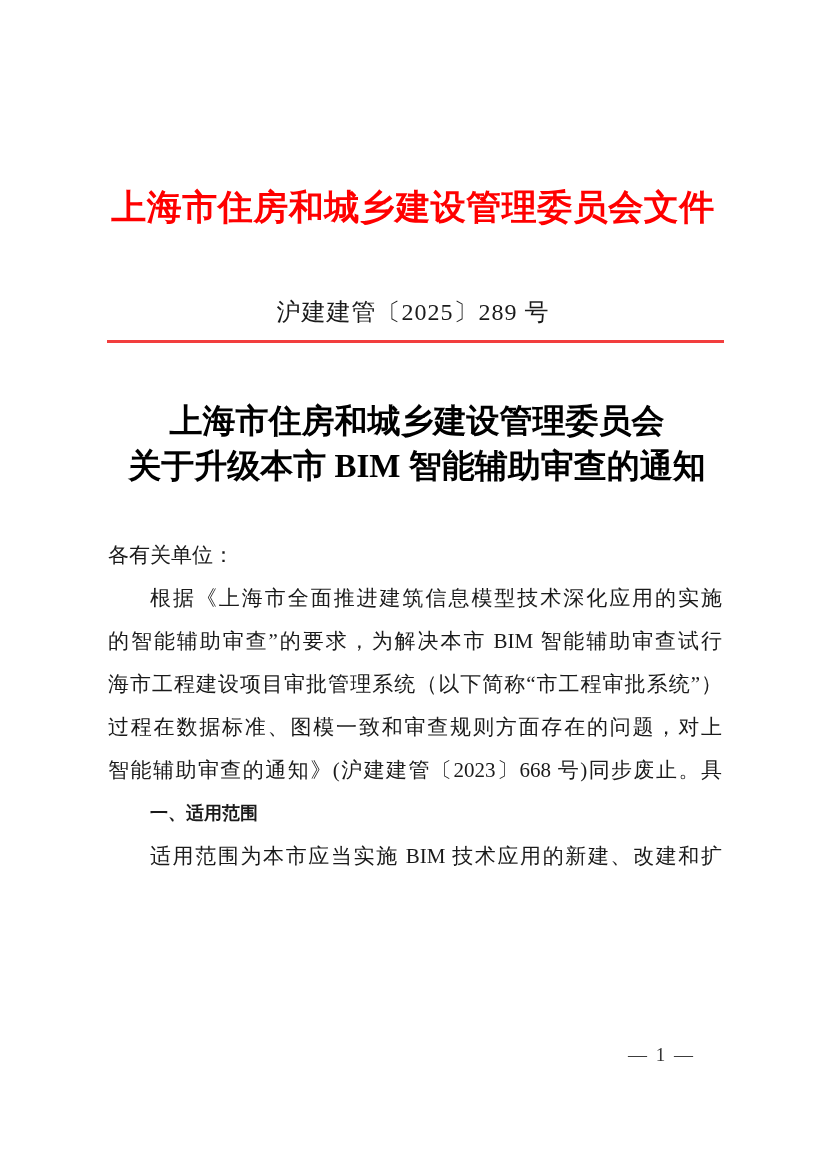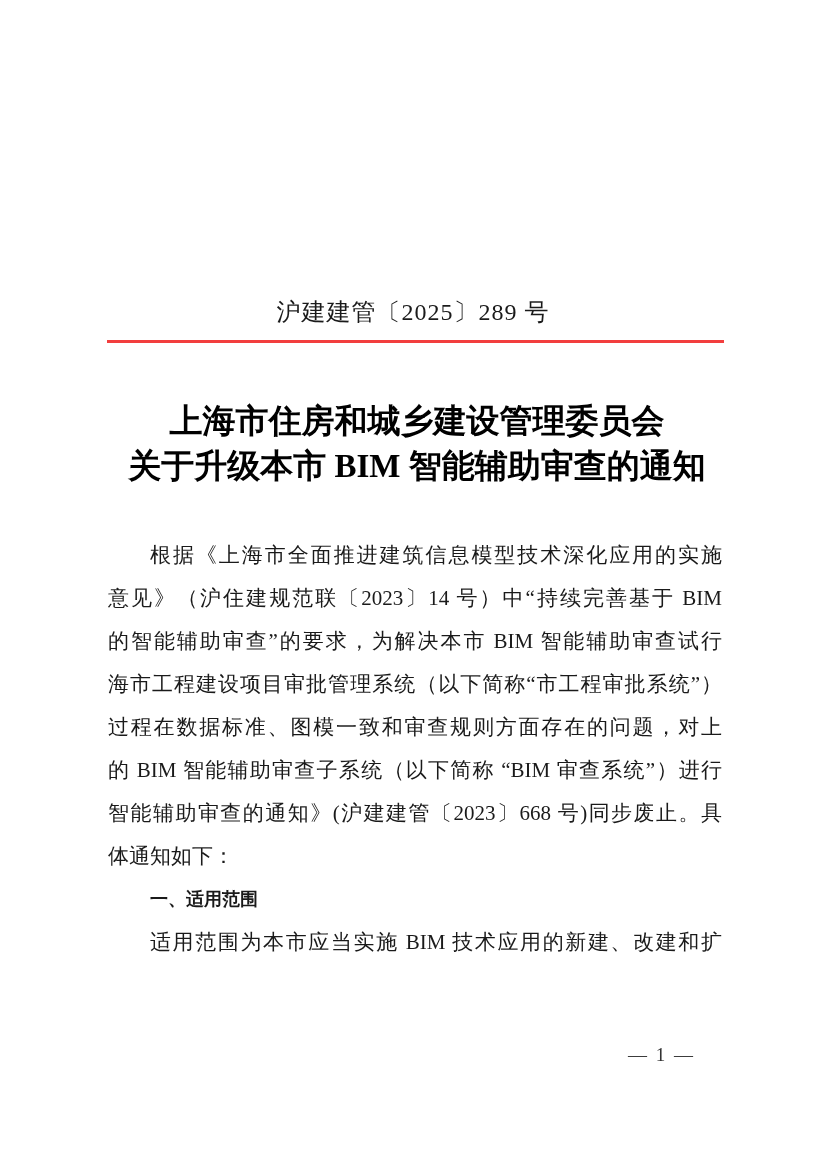--- a/index.html
+++ b/index.html
@@ -58,38 +58,37 @@
     font-size:19px;
     color:#333333;
     letter-spacing:2px;
   }
 </style>
 </head>
 <body>
 
 <div class="page">
 
+  <div class="banner">上海市住房和城乡建设管理委员会文件</div>
 
   <div class="docnum">沪建建管〔2025〕289 号</div>
 
   <div class="rule"></div>
 
   <div class="title">
     <div>上海市住房和城乡建设管理委员会</div>
     <div>关于升级本市 BIM 智能辅助审查的通知</div>
   </div>
 
   <div class="doc-body">
+    <div class="line">各有关单位：</div>
     <div class="line j ind">根据《上海市全面推进建筑信息模型技术深化应用的实施</div>
-    <div class="line j">意见》（沪住建规范联〔2023〕14 号）中“持续完善基于 BIM</div>
     <div class="line j">的智能辅助审查”的要求，为解决本市 BIM 智能辅助审查试行</div>
     <div class="line j">海市工程建设项目审批管理系统（以下简称“市工程审批系统”）</div>
     <div class="line j">过程在数据标准、图模一致和审查规则方面存在的问题，对上</div>
-    <div class="line j">的 BIM 智能辅助审查子系统（以下简称 “BIM 审查系统”）进行</div>
     <div class="line j">智能辅助审查的通知》(沪建建管〔2023〕668 号)同步废止。具</div>
-    <div class="line">体通知如下：</div>
     <div class="line ind head">一、适用范围</div>
     <div class="line j ind">适用范围为本市应当实施 BIM 技术应用的新建、改建和扩</div>
   </div>
 
   <div class="footer">— 1 —</div>
 
 </div>
 
 </body></html>

